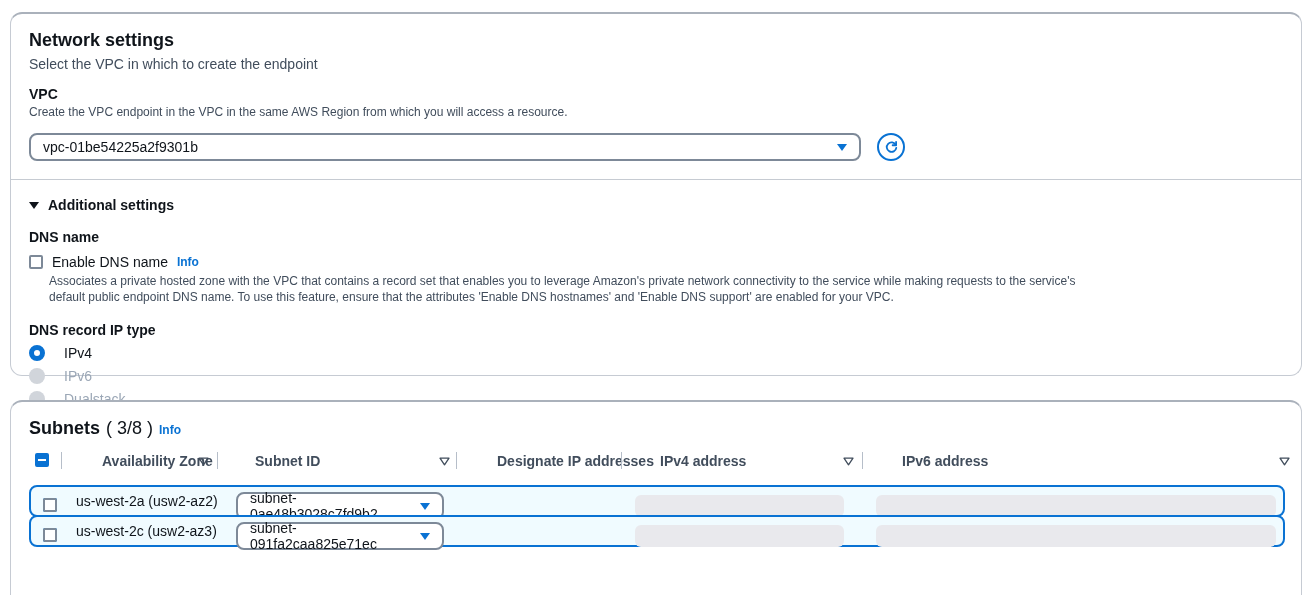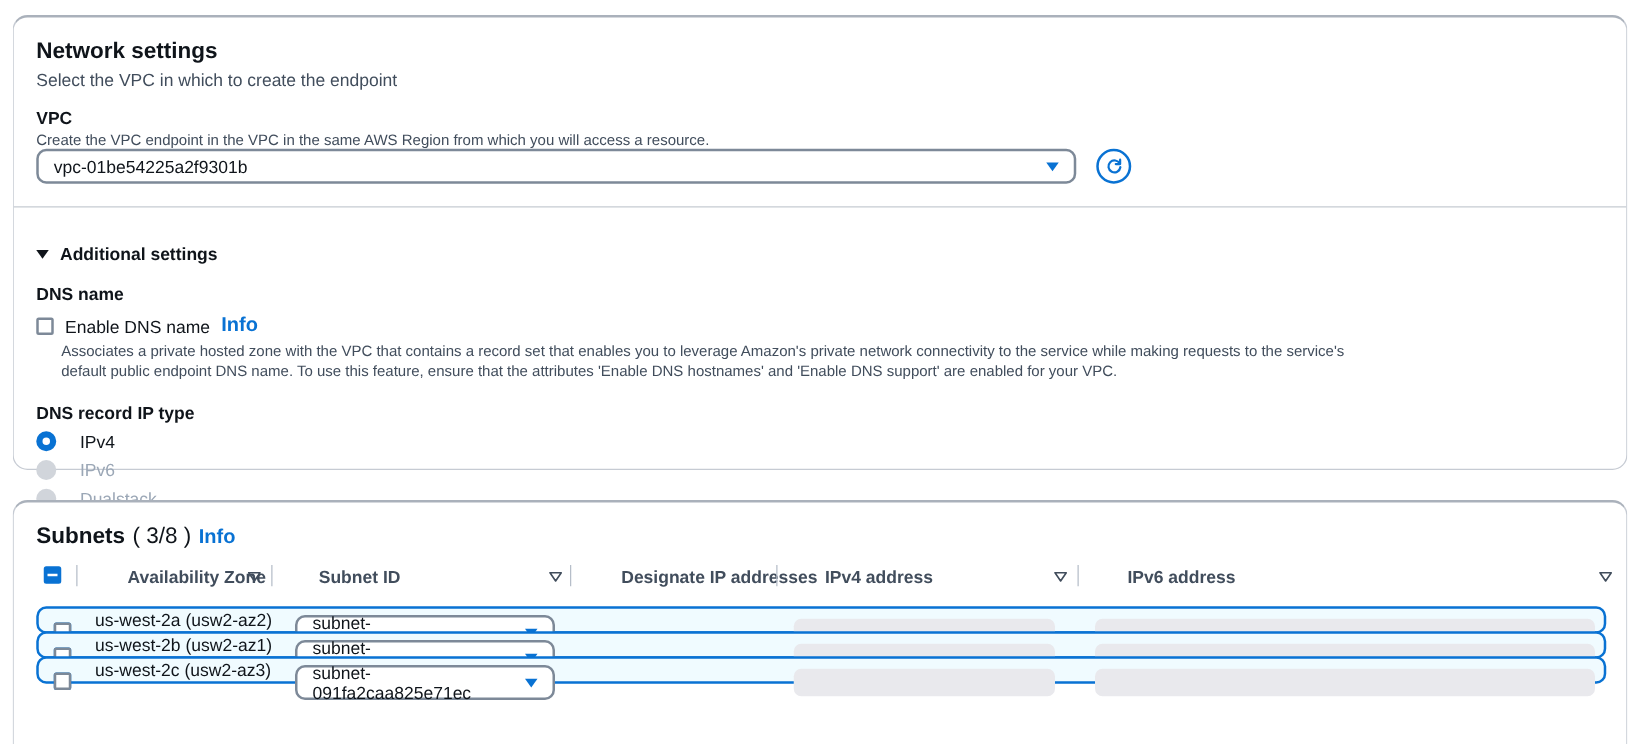--- a/index.html
+++ b/index.html
@@ -30,62 +30,62 @@
   .field-label{font-size:14px;font-weight:700;margin-top:14px;}
   .field-desc{font-size:12px;color:var(--muted);margin-top:3px;}
   
   .select{
     display:flex;align-items:center;justify-content:space-between;
     height:28px;background:#fff;border:2px solid var(--border-input);
     border-radius:8px;padding:0 12px;font-size:14px;color:var(--text);cursor:pointer;
   }
   .caret-down{width:0;height:0;border-left:5px solid transparent;
     border-right:5px solid transparent;border-top:7px solid var(--accent);}
-  .select-row{display:flex;align-items:flex-end;gap:16px;margin-top:0;}
+  .select-row{display:flex;align-items:flex-end;gap:16px;margin-top:14px;}
   #vpc-select{width:832px;}
   .refresh-btn{
     width:28px;height:28px;border-radius:50%;border:2px solid var(--accent);
     background:#fff;display:flex;align-items:center;justify-content:center;cursor:pointer;
   }
   .divider{height:1px;background:var(--divider);margin:18px -18px 0 -18px;}
-  .expand-header{display:flex;align-items:center;gap:9px;margin-top:29px;
+  .expand-header{display:flex;align-items:center;gap:9px;margin-top:17px;
     font-size:14px;font-weight:700;cursor:pointer;}
   .tri-down{width:0;height:0;border-left:5px solid transparent;
     border-right:5px solid transparent;border-top:7px solid var(--text);}
   .group-label{font-size:14px;font-weight:700;margin-top:16px;}
   
   .checkbox{width:14px;height:14px;border:2px solid var(--border-input);
     border-radius:2px;background:#fff;display:inline-flex;align-items:center;
     justify-content:center;flex:none;cursor:pointer;}
   .checkbox.checked,.checkbox.indeterminate{background:var(--accent);border-color:var(--accent);}
   .checkbox svg{display:none;}
   .checkbox.checked svg.check{display:block;}
   .checkbox.indeterminate svg.minus{display:block;}
   .checkbox-row{display:flex;align-items:center;gap:9px;margin-top:9px;}
   .cb-label{font-size:14px;color:var(--text);}
-  .info-link{font-size:16px;font-weight:700;color:var(--accent);text-decoration:none;cursor:pointer;}
+  .info-link{font-size:12px;font-weight:700;color:var(--accent);text-decoration:none;cursor:pointer;}
   .dns-desc{font-size:12px;color:var(--muted);line-height:1.32;margin:4px 0 0 20px;max-width:1060px;}
   
   .radio-row{display:flex;align-items:center;gap:19px;margin-top:7px;}
   .radio{width:16px;height:16px;border-radius:50%;flex:none;}
   .radio.selected{border:5px solid var(--accent);background:#fff;cursor:pointer;}
   .radio.disabled{background:#d1d5db;border:none;}
   .radio-label{font-size:14px;color:var(--text);}
   .radio-label.disabled{color:var(--disabled-text);}
   
   .subnets-title-row{display:flex;align-items:baseline;gap:6px;}
   .count{font-size:18px;font-weight:400;color:var(--text);}
   .thead{position:relative;height:26px;margin-top:10px;}
   .thead .checkbox{position:absolute;left:6px;top:4px;}
   .th{position:absolute;top:4px;font-size:14px;font-weight:700;color:var(--muted);white-space:nowrap;margin-left:26px;}
   .sep{position:absolute;top:3px;width:1px;height:17px;background:var(--sep);}
   .filter-icon{position:absolute;top:8px;cursor:pointer;}
   .rows{margin-top:10px;}
   .srow{
-    position:relative;height:22px;width:1256px;background:var(--row-bg);
+    position:relative;height:32px;width:1256px;background:var(--row-bg);
     border:2px solid var(--accent);border-radius:8px;
   }
   .srow + .srow{margin-top:-2px;}
   .srow .checkbox{position:absolute;left:12px;top:11px;}
   .az{position:absolute;left:45px;top:50%;transform:translateY(-50%);font-size:14px;white-space:nowrap;}
   .subnet-select{position:absolute;left:205px;top:5px;width:208px;height:28px;}
   .designate-cb{position:absolute;left:508px;top:11px;background:#fff;}
   .ghost-field{position:absolute;top:8px;height:22px;background:var(--field-disabled);border-radius:6px;}
   .ghost-ipv4{left:604px;width:209px;}
   .ghost-ipv6{left:845px;width:400px;}
@@ -206,36 +206,20 @@
       <span class="ghost-field ghost-ipv4"></span>
       <span class="ghost-field ghost-ipv6"></span>
     </div>
     <div class="srow">
       <span class="checkbox row-checkbox checked">
         <svg class="check" width="10" height="10" viewBox="0 0 10 10">
             <path d="M1.5 5.2 4 7.7 8.6 2.4" stroke="#fff" stroke-width="2" fill="none"></path>
           </svg>
 
       </span>
-      <span class="az">us-west-2b (usw2-az1)</span>
-      <div class="select subnet-select">
-        <span>subnet-0da6622c57b6c835e</span>
-        <span class="caret-down"></span>
-      </div>
-      <span class="checkbox designate-cb"></span>
-      <span class="ghost-field ghost-ipv4"></span>
-      <span class="ghost-field ghost-ipv6"></span>
-    </div>
-    <div class="srow">
-      <span class="checkbox row-checkbox checked">
-        <svg class="check" width="10" height="10" viewBox="0 0 10 10">
-            <path d="M1.5 5.2 4 7.7 8.6 2.4" stroke="#fff" stroke-width="2" fill="none"></path>
-          </svg>
-
-      </span>
       <span class="az">us-west-2c (usw2-az3)</span>
       <div class="select subnet-select">
         <span>subnet-091fa2caa825e71ec</span>
         <span class="caret-down"></span>
       </div>
       <span class="checkbox designate-cb"></span>
       <span class="ghost-field ghost-ipv4"></span>
       <span class="ghost-field ghost-ipv6"></span>
     </div>
   </div>

